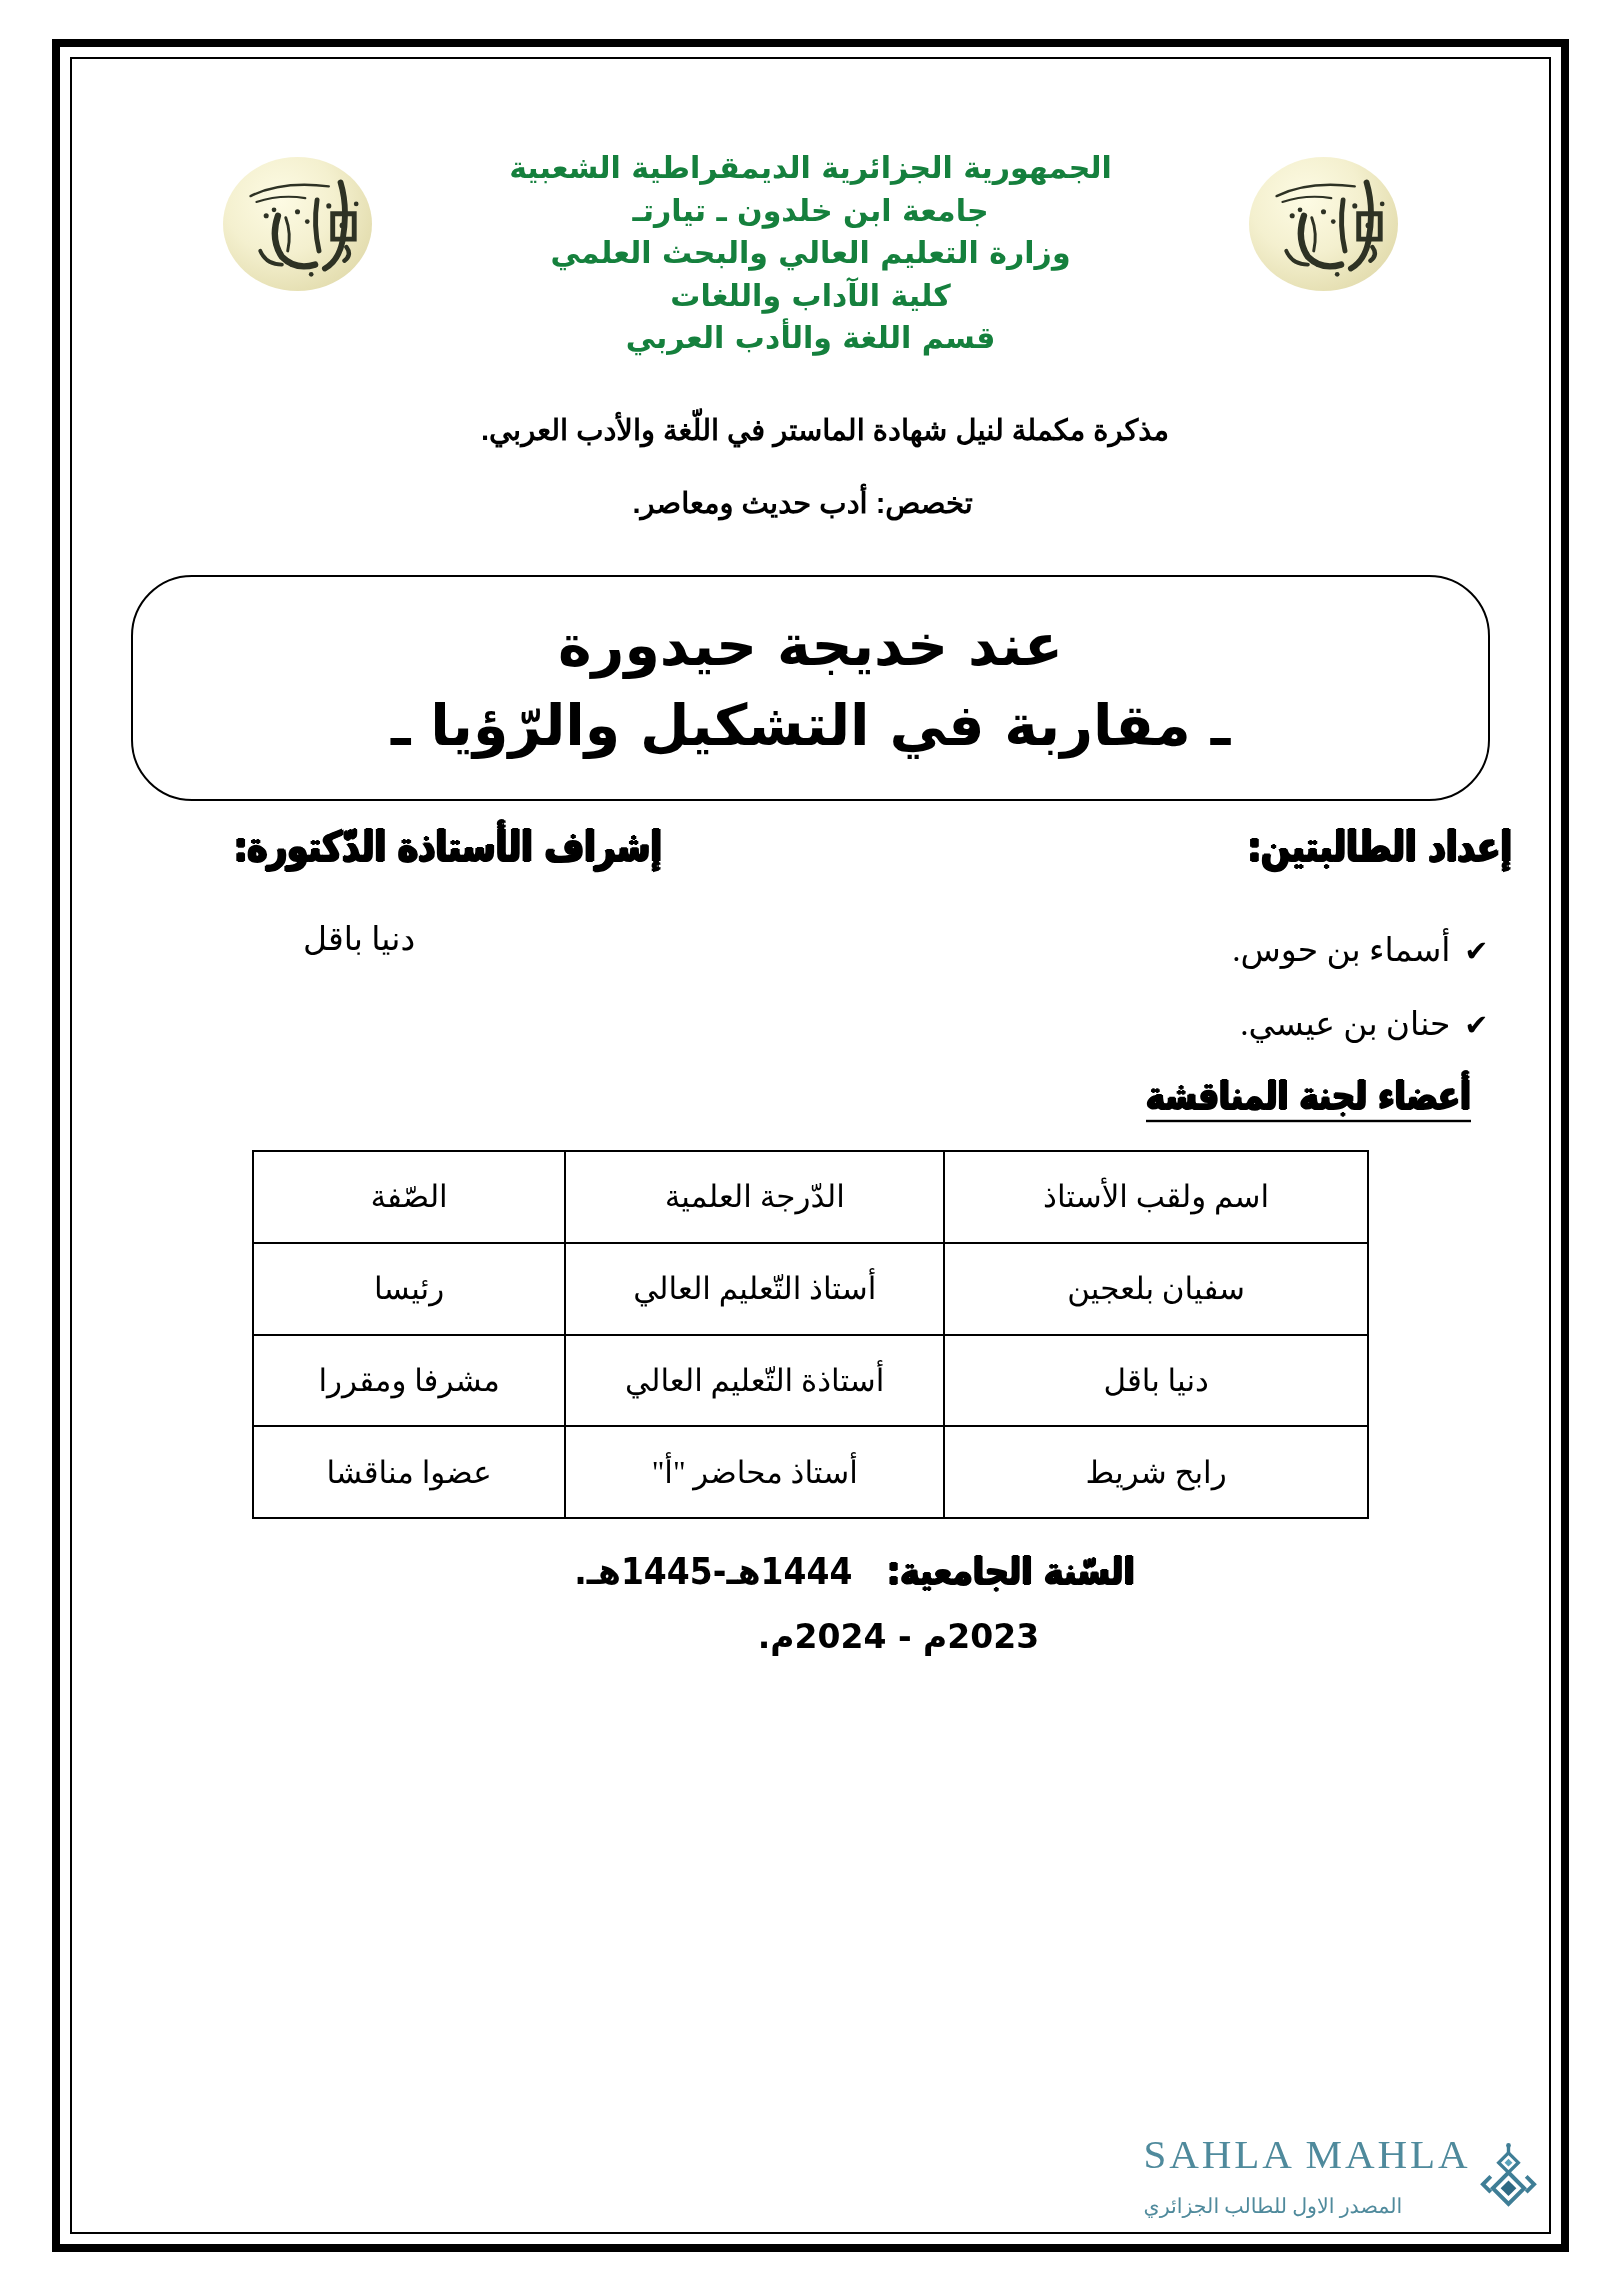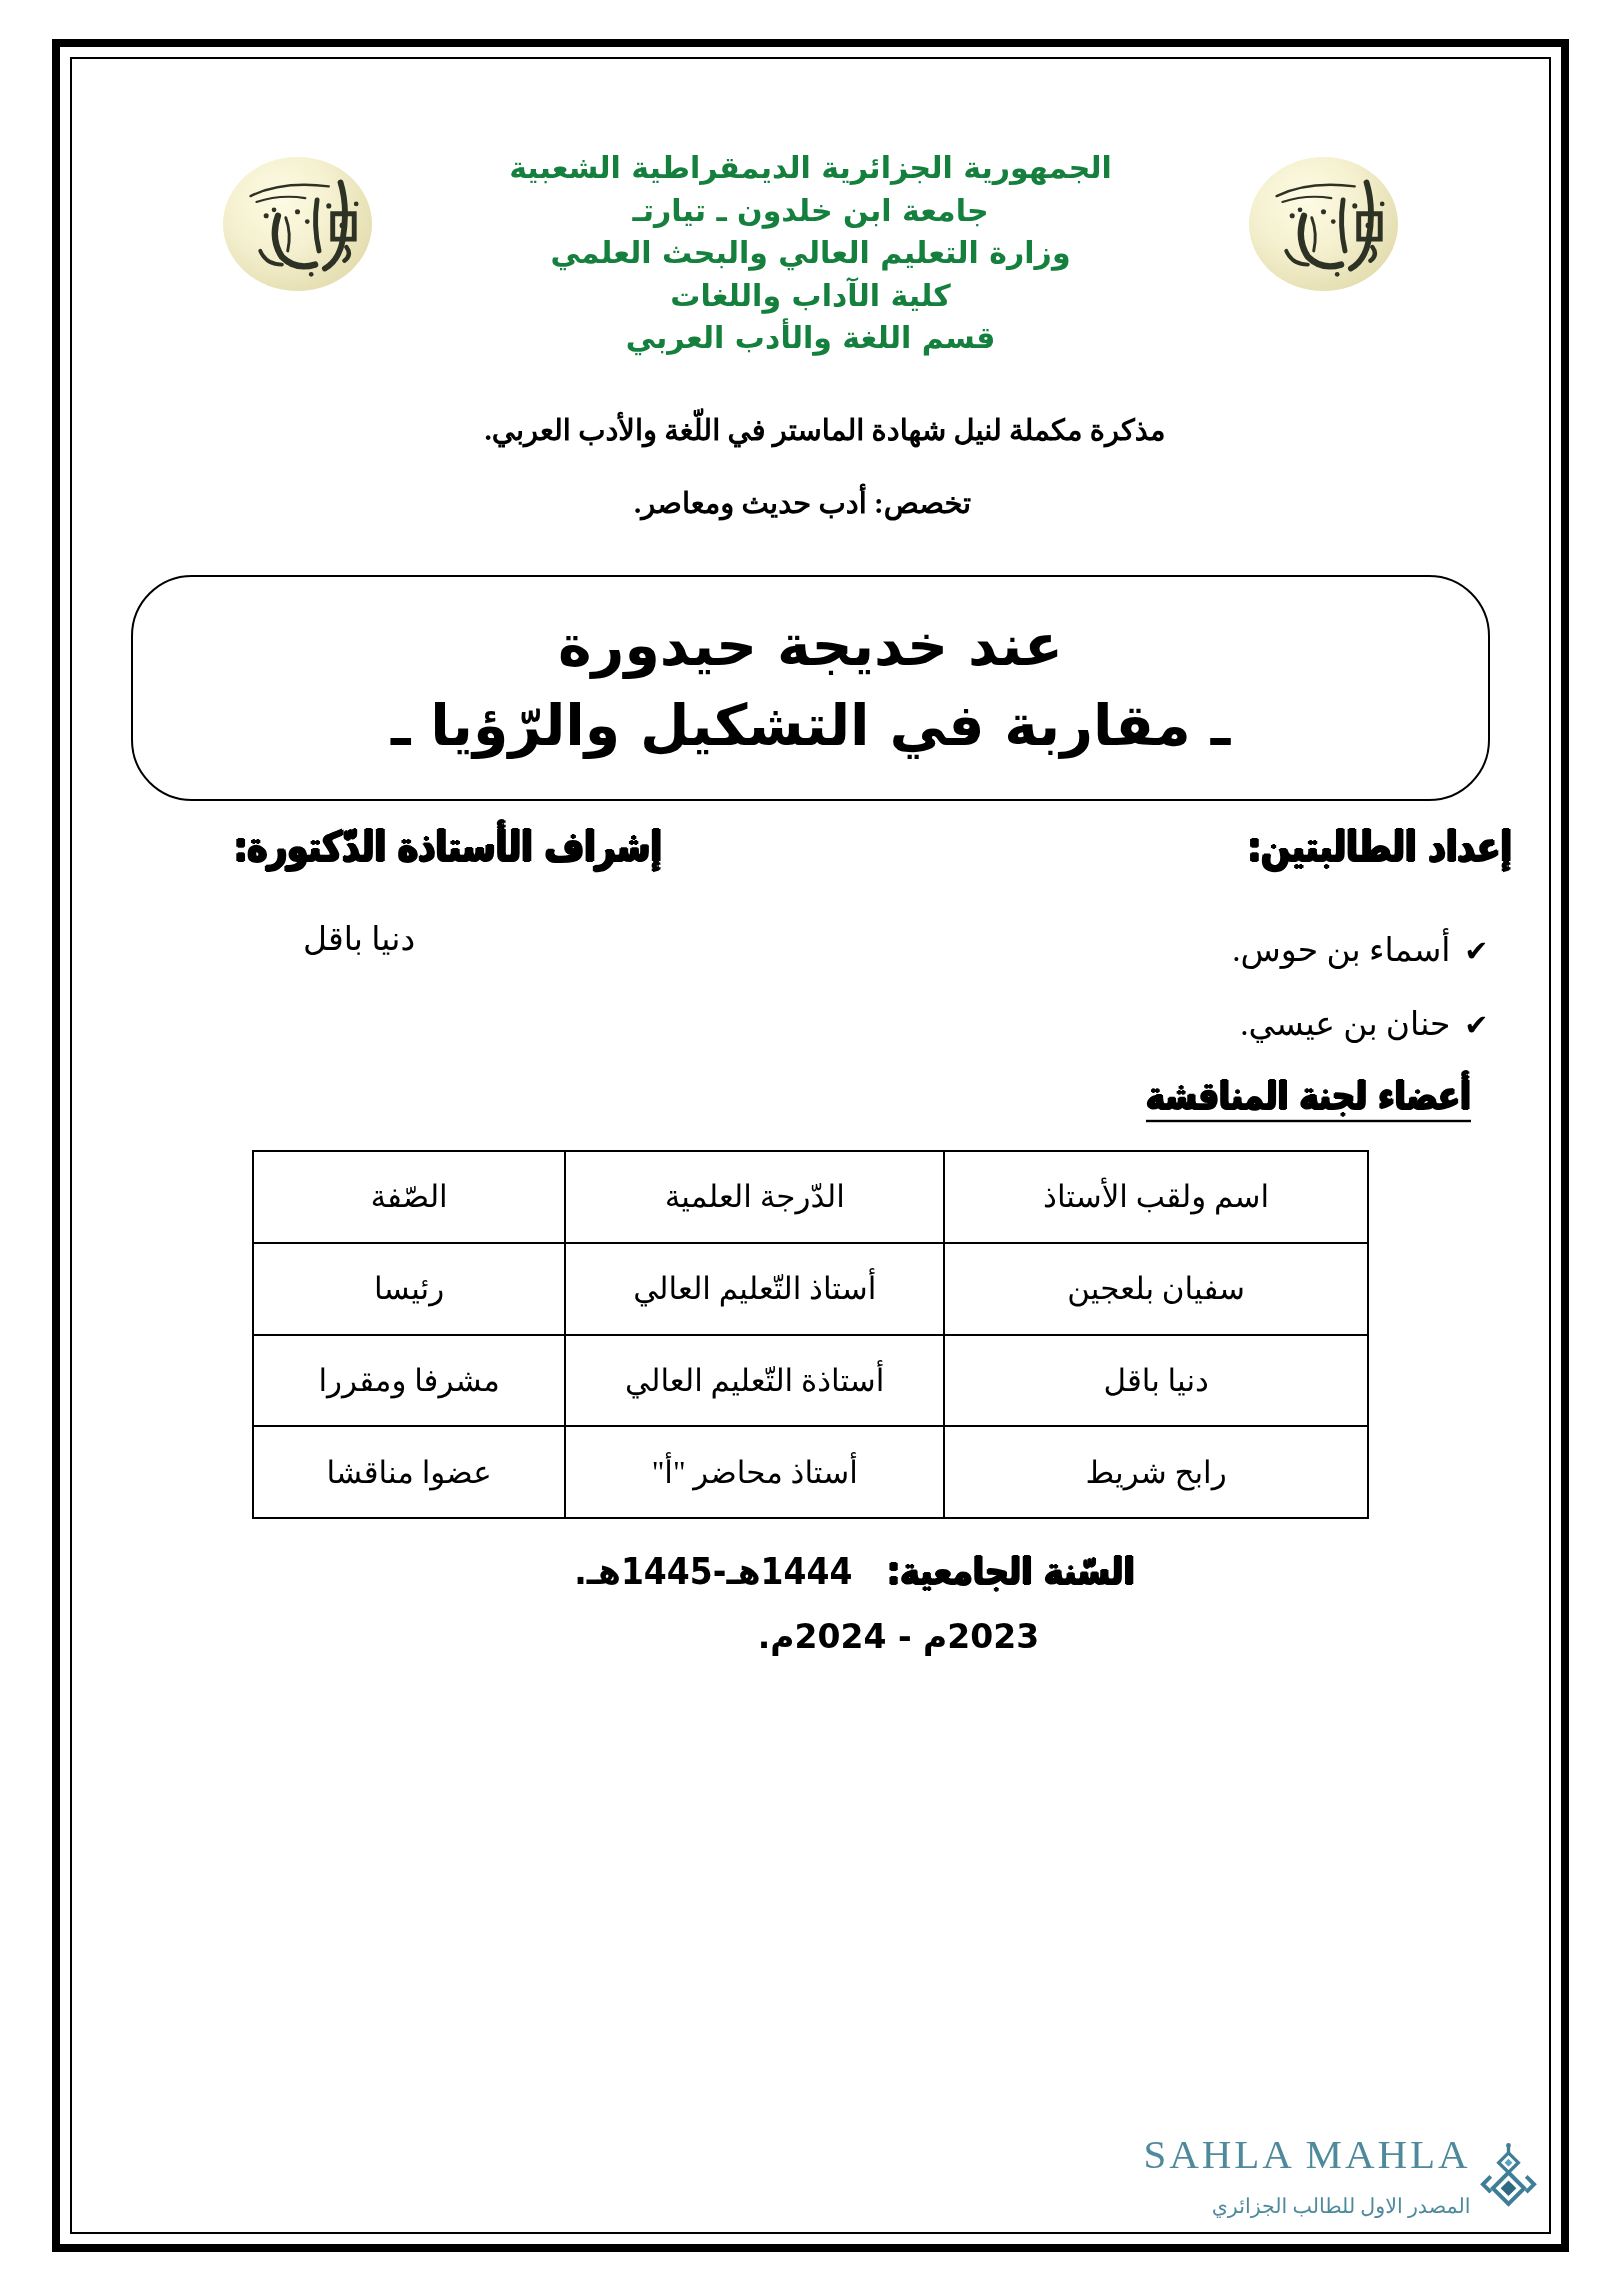--- a/index.html
+++ b/index.html
@@ -84,21 +84,21 @@
     background:
       radial-gradient(ellipse at 38% 32%, #fdfbe4 0%, #f4f0cf 42%, #e6e0b4 72%, #d9d2a2 100%);
     overflow: hidden;
   }
   .seal-left  { left: 149px; top: 96px; }
   .seal-right { right: 149px; top: 96px; }
   .seal svg { display: block; width: 100%; height: 100%; }
 
   
   .statement {
-    font-family: Liberation Serif, serif;
+    font-family: Liberation Sans, sans-serif;
     font-weight: bold;
     color: #000;
     text-align: center;
   }
   .stmt-1 {
     font-size: 29px;
     margin-top: 29px;
     padding-left: 29px;
   }
   .stmt-2 {
@@ -245,21 +245,21 @@
   
   .watermark {
     position: absolute;
     right: 7.8px;
     bottom: 11.8px;
     display: flex;
     align-items: center;
     gap: 7.8px;
     direction: ltr;
   }
-  .wm-text { text-align: right; }
+  .wm-text { text-align: left; }
   .wm-title {
     font-family: "Liberation Serif", "DejaVu Serif", serif;
     font-size: 41px;
     letter-spacing: 2.9px;
     color: #4f8a9c;
     line-height: 1.06;
   }
   .wm-sub {
     font-family: "Liberation Serif", "DejaVu Serif", serif;
     font-size: 20.6px;

